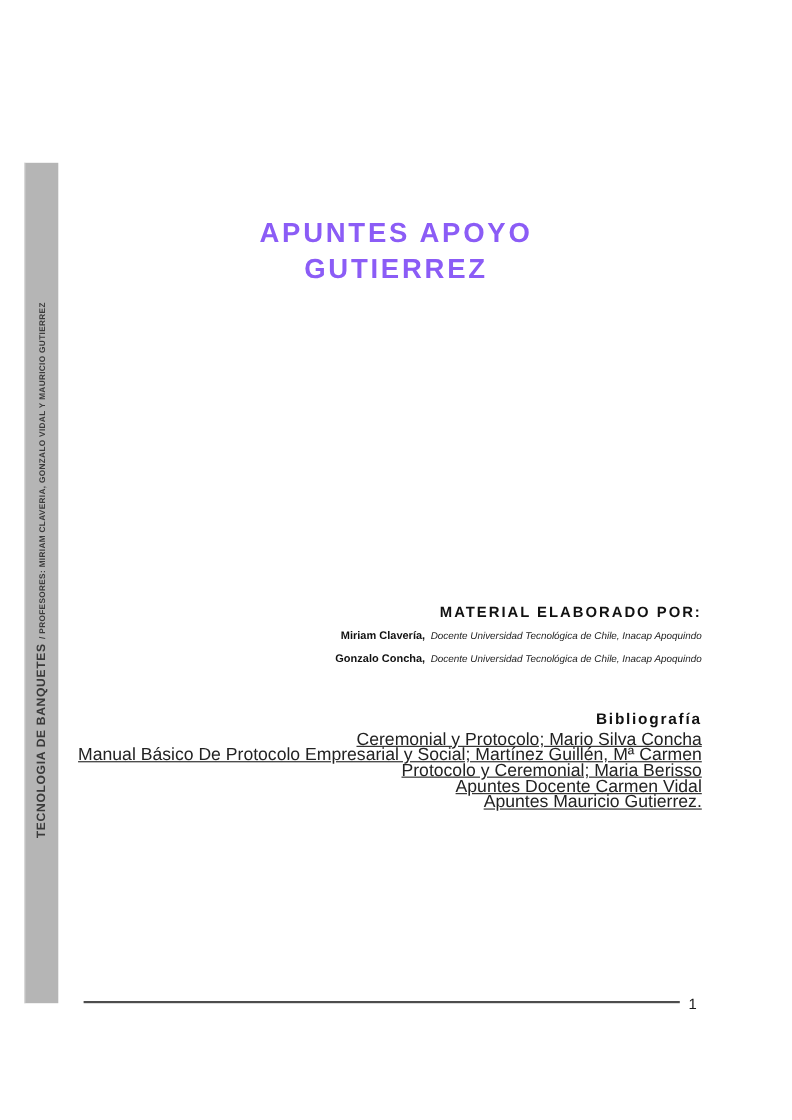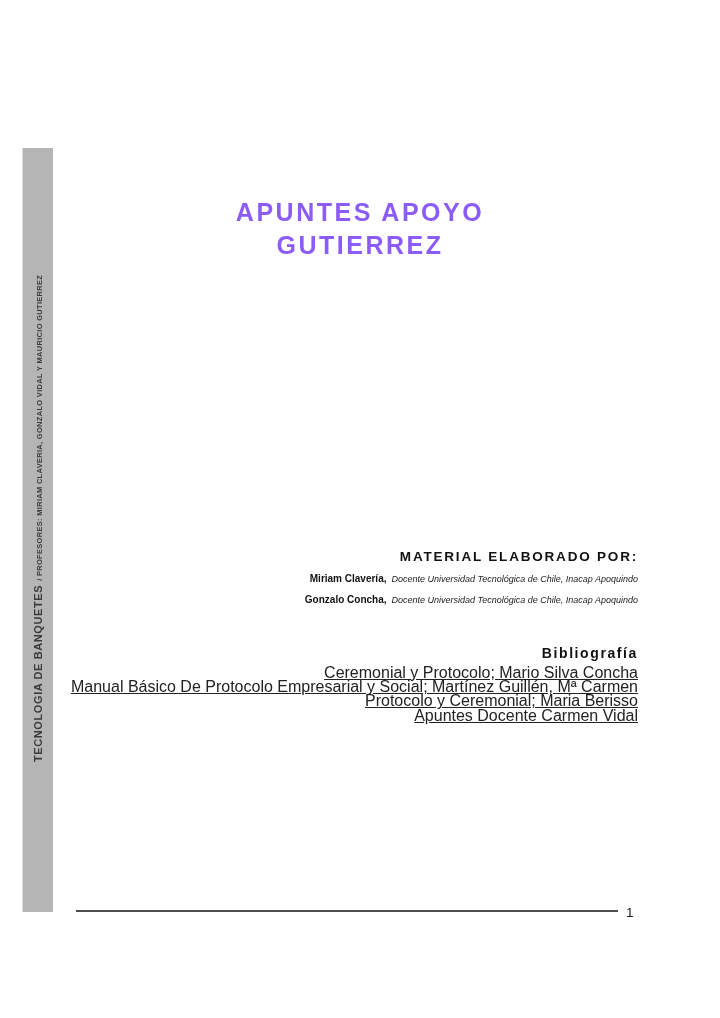--- a/index.html
+++ b/index.html
@@ -157,18 +157,19 @@
       <span class="author-name">Gonzalo Concha,</span><span class="author-role">Docente Universidad Tecnológica de Chile, Inacap Apoquindo</span>
     </div>
   </div>
 
   <div class="biblio-block">
     <div class="biblio-heading">Bibliografía</div>
     <div class="biblio-item">Ceremonial y Protocolo; Mario Silva Concha</div>
     <div class="biblio-item">Manual Básico De Protocolo Empresarial y Social; Martínez Guillén, Mª Carmen</div>
     <div class="biblio-item">Protocolo y Ceremonial; Maria Berisso</div>
     <div class="biblio-item">Apuntes Docente Carmen Vidal</div>
+    <div class="biblio-item">Apuntes Mauricio Gutierrez.</div>
   </div>
 
   <div class="footer-rule"></div>
   <div class="page-number">1</div>
 
 </div>
 
 </body></html>

